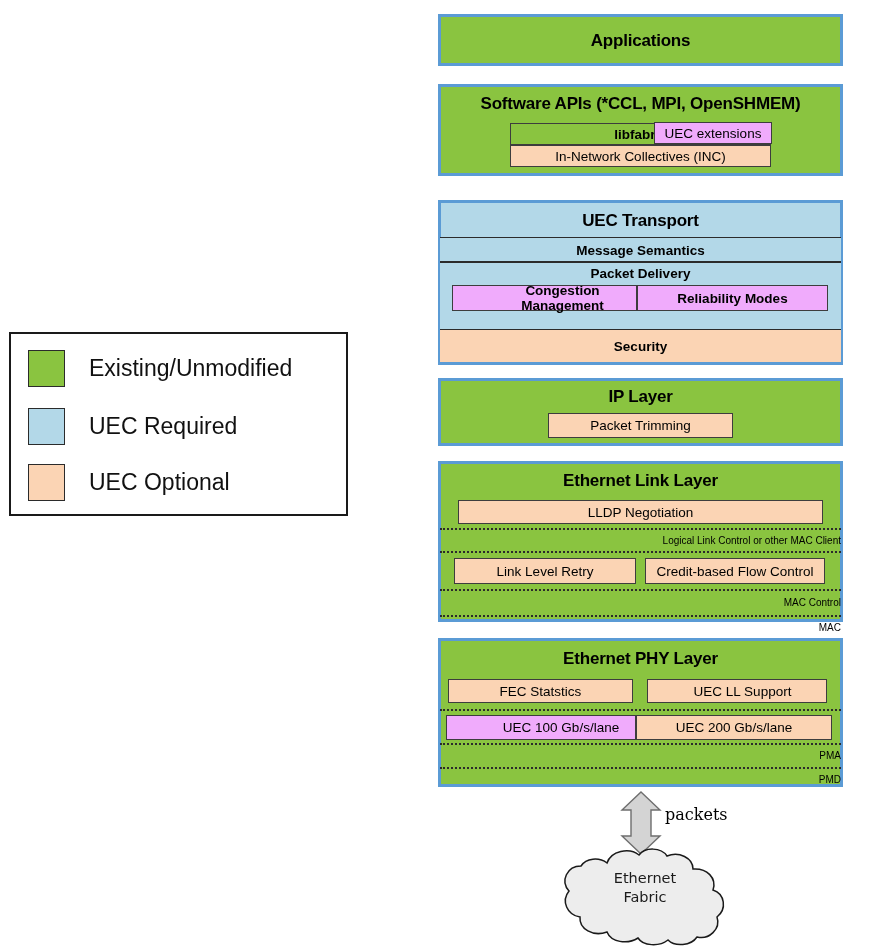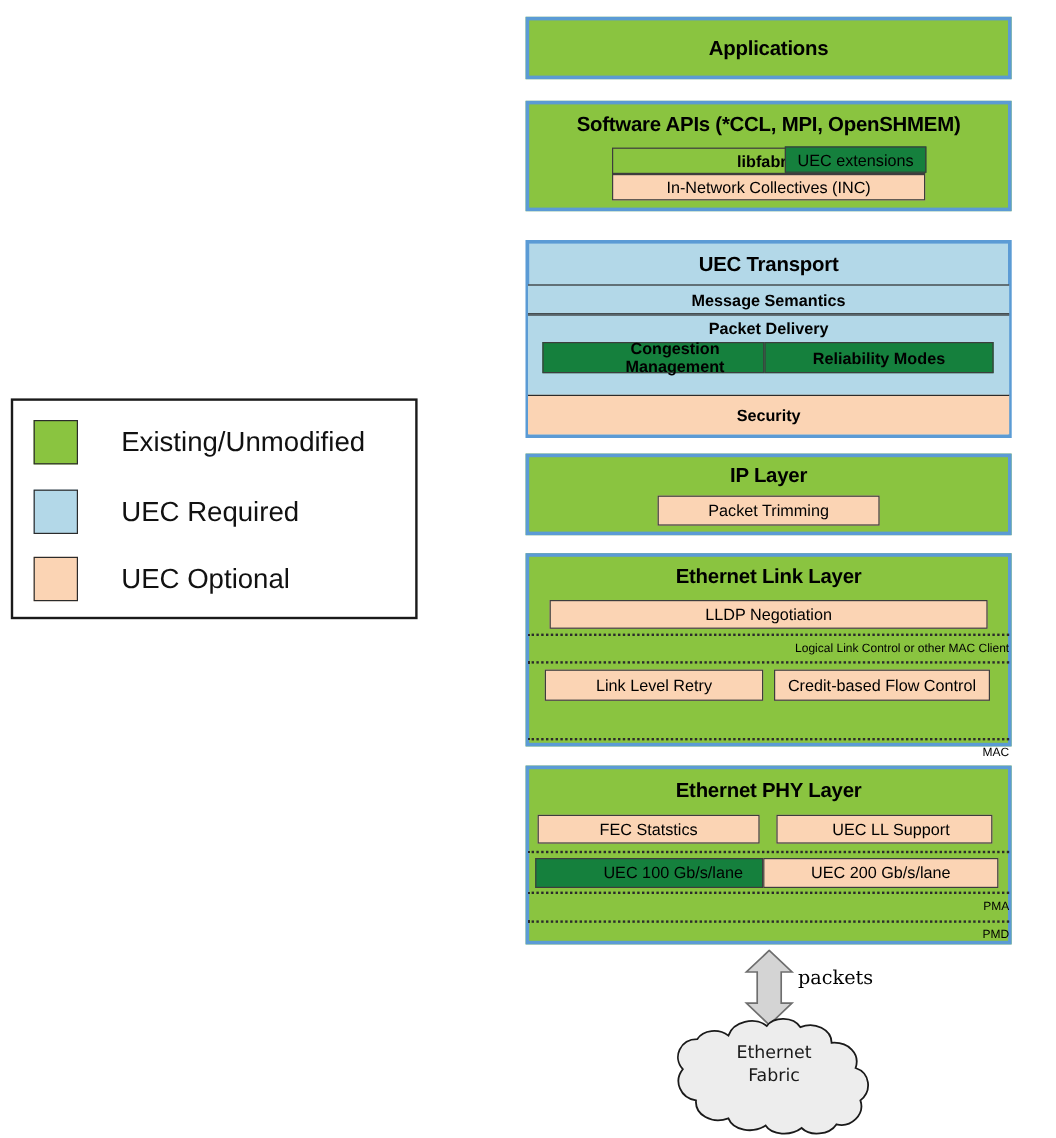--- a/index.html
+++ b/index.html
@@ -62,21 +62,21 @@
     border: 1.5px solid #3d3d3d;
     text-align: center;
     font-size: 13.5px;
     color: #000;
     background: #fbd4b4;
     display: flex;
     align-items: center;
     justify-content: center;
   }
   .inner-box.green  { background: #8ac440; font-weight: bold; }
-  .inner-box.blue   { background: #15803d; }
+  .inner-box.blue   { background: #f0abfc; }
   .inner-box.orange { background: #fbd4b4; }
   .inner-box.bold   { font-weight: bold; }
 
   
   #legend {
     position: absolute;
     left: 9px;
     top: 332px;
     width: 339px;
     height: 184px;
@@ -93,21 +93,21 @@
   }
   .legend-swatch {
     width: 37px;
     height: 37px;
     margin-left: 17px;
     box-sizing: border-box;
     border: 1.5px solid #2b2b2b;
     flex: 0 0 auto;
   }
   .legend-label {
-    margin-left: 36px;
+    margin-left: 24px;
     font-size: 23px;
     color: #111;
   }
 
   
   #arrow-wrap {
     position: absolute;
     left: 620px;
     top: 791px;
     width: 42px;
@@ -221,20 +221,23 @@
 
   <div style="position:absolute; left:-1px; top:87px; width:401px; height:38px; border-top:2px dotted #2b2b2b;">
     <span class="inner-box orange" style="position:absolute; left:14px; top:5px; width:182px; height:26px;">
       <span>Link Level Retry</span>
     </span>
     <span class="inner-box orange" style="position:absolute; left:205px; top:5px; width:180px; height:26px;">
       <span>Credit-based Flow Control</span>
     </span>
   </div>
 
+  <div class="dotted-row" style="position:absolute; left:-1px; top:125px; width:401px; height:26px; line-height:24px;">
+    <span>MAC Control</span>
+  </div>
 
   <div class="dotted-row" style="position:absolute; left:-1px; top:151px; width:401px; height:24px; line-height:22px;">
     <span>MAC</span>
   </div>
 </div>
 
 <div class="stack-block" style="top:638px; height:149px;">
   <div class="block-title" style="margin-top:8px;">Ethernet PHY Layer</div>
 
   <div style="position:absolute; left:0; top:38px; width:399px; height:30px;">

